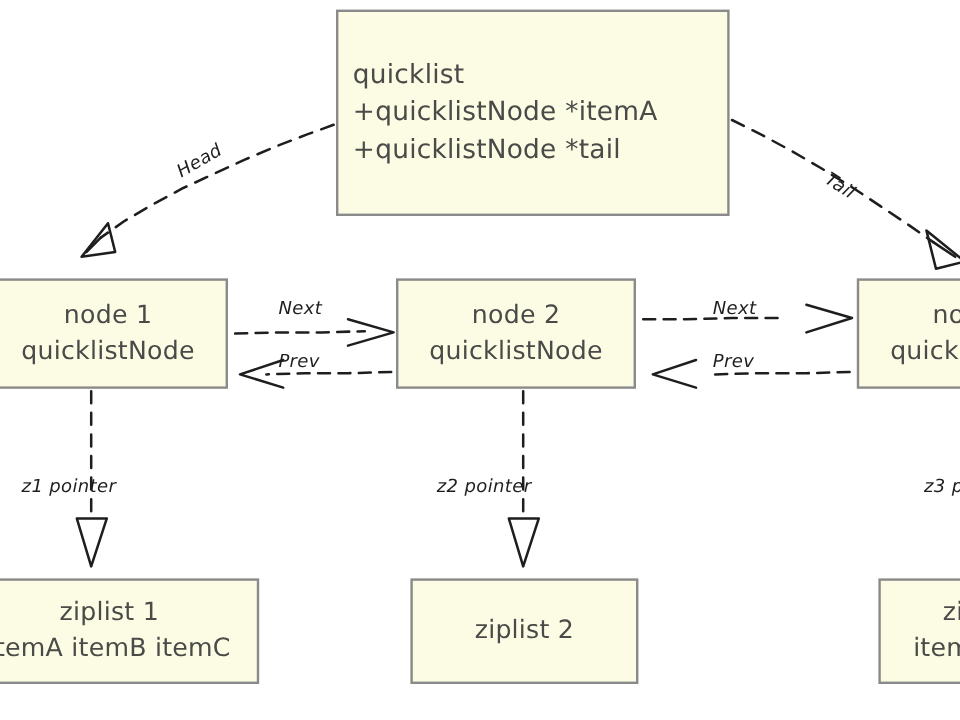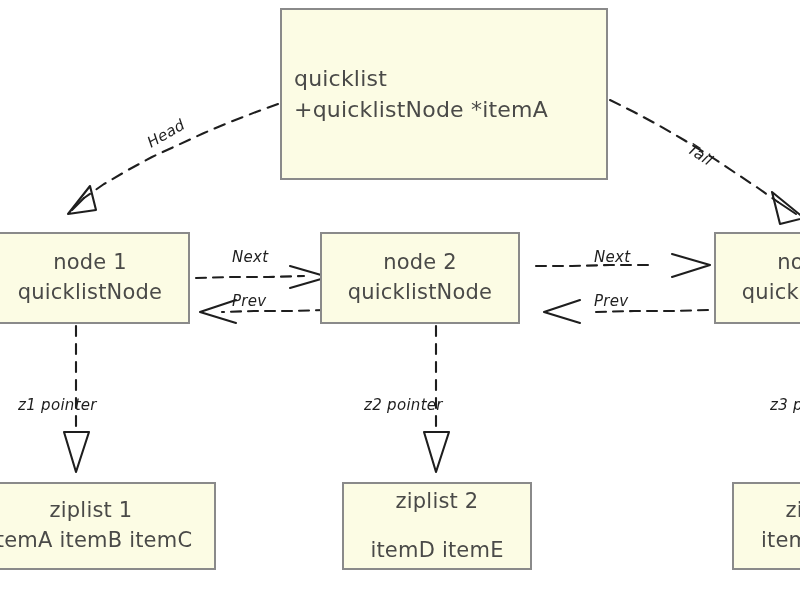--- a/index.html
+++ b/index.html
@@ -50,21 +50,21 @@
     font-size: 22px;
     padding-left: 12px;
   }
 
   
   .node-box {
     font-size: 21px;
     height: 92px;
   }
   #node-1-box { left: -42px; top: 232px; width: 200px; }
-  #node-2-box { left: 288px; top: 232px; width: 200px; }
+  #node-2-box { left: 298px; top: 232px; width: 200px; }
   #node-3-box { left: 682px; top: 232px; width: 200px; }
 
   
   .ziplist-box {
     font-size: 21px;
     height: 88px;
   }
   #ziplist-1-box { left: -66px; top: 482px; width: 250px; }
   #ziplist-2-box { left: 310px; top: 482px; width: 190px; gap: 19px; }
   #ziplist-3-box { left: 700px; top: 482px; width: 190px; }
@@ -173,20 +173,21 @@
 
     <g>
       <path d="M786,326 L786,360 L786,396 L786,434" stroke-dasharray="10 8"></path>
       <path class="head-open" d="M774,432 L786,472 L799,432 Z"></path>
     </g>
   </svg>
 
   <div class="box left-align" id="quicklist-box">
     <span class="line">quicklist</span>
     <span class="line">+quicklistNode *itemA</span>
+    <span class="line">+quicklistNode *tail</span>
   </div>
 
   <div class="box node-box" id="node-1-box">
     <span class="line">node 1</span>
     <span class="line">quicklistNode</span>
   </div>
 
   <div class="box node-box" id="node-2-box">
     <span class="line">node 2</span>
     <span class="line">quicklistNode</span>
@@ -197,21 +198,20 @@
     <span class="line">quicklistNode</span>
   </div>
 
   <div class="box ziplist-box" id="ziplist-1-box">
     <span class="line">ziplist 1</span>
     <span class="line">itemA itemB itemC</span>
   </div>
 
   <div class="box ziplist-box" id="ziplist-2-box">
     <span class="line">ziplist 2</span>
-    <span class="line">itemD itemE</span>
   </div>
 
   <div class="box ziplist-box" id="ziplist-3-box">
     <span class="line">ziplist 3</span>
     <span class="line">itemF itemG</span>
   </div>
 
   <span class="edge-label" id="label-head">Head</span>
   <span class="edge-label" id="label-tail">Tail</span>
 

